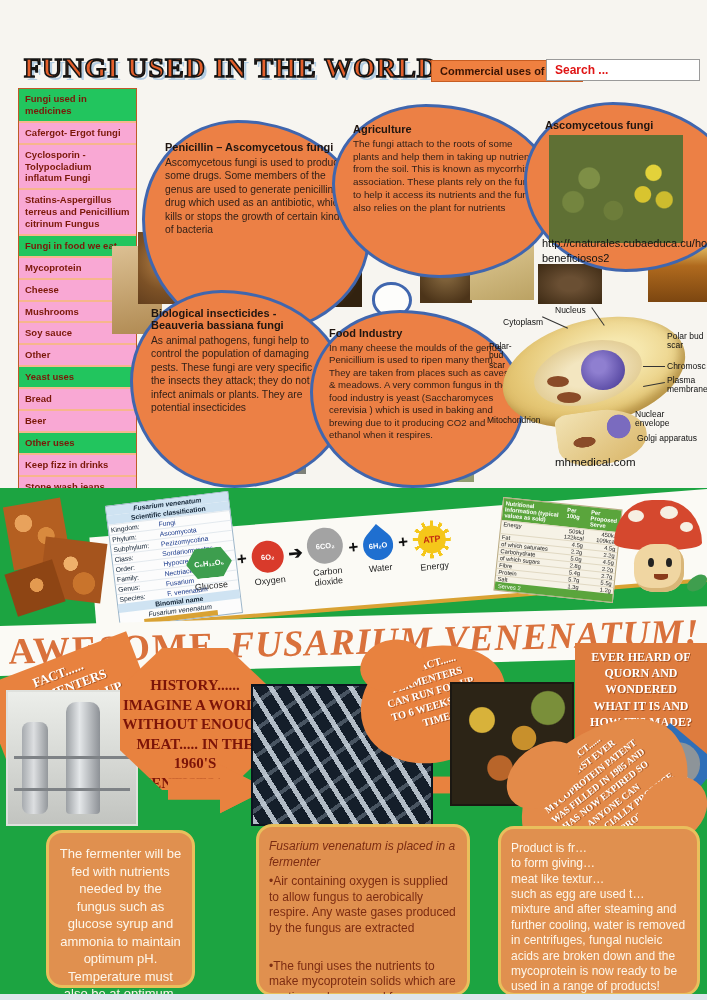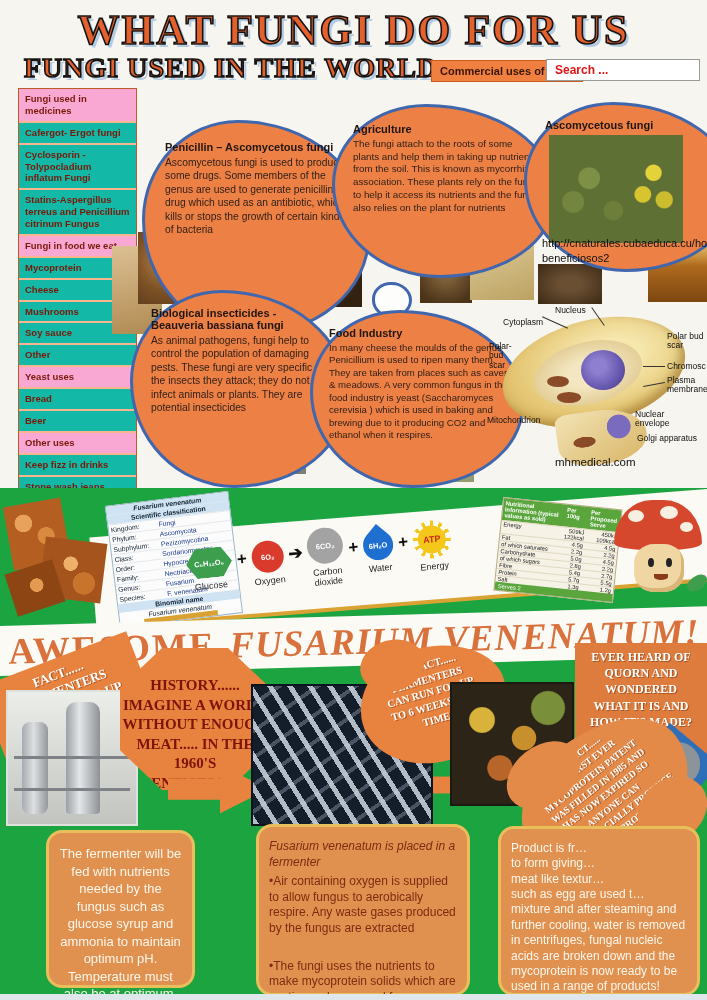--- a/index.html
+++ b/index.html
@@ -11,23 +11,23 @@
   .stencil{font-family:"Liberation Serif",serif;font-weight:bold;color:#e4602c;
            -webkit-text-stroke:1.6px #141414;letter-spacing:2px;
            text-shadow:3px 3px 0 rgba(120,170,215,.55);}
   
   .btn{background:#ef8040;border:1px solid #c75d22;color:#3a1404;font-size:11px;
        font-weight:bold;padding:4px 8px;}
   .search{background:#fff;border:1px solid #9a9a9a;color:#e01414;font-weight:bold;
           font-size:12px;padding:3px 8px;width:136px;font-family:"Liberation Sans",sans-serif;}
   
   .sb{width:117px;border:1px solid #c05a28;}
-  .sb-row{background:#14b8a6;color:#7a1808;font-weight:bold;font-size:9.5px;
+  .sb-row{background:#f9a8d4;color:#7a1808;font-weight:bold;font-size:9.5px;
           padding:4px 6px;border-bottom:2px solid #f7b68d;line-height:1.25;cursor:pointer;}
-  .sb-row.hd{background:#f9a8d4;}
+  .sb-row.hd{background:#22c55e;}
   
   .cloud{background:#ec8045;border:3px solid #4066ae;
          border-radius:42% 58% 52% 48% / 46% 52% 46% 54%;}
   .cloud::before{content:"";position:absolute;width:42%;height:40%;background:inherit;
          border:inherit;border-radius:50%;top:-13%;left:6%;z-index:-1;}
   .cloud::after{content:"";position:absolute;width:46%;height:46%;background:inherit;
          border:inherit;border-radius:50%;top:-15%;right:4%;z-index:-1;}
   .cloud .ttl{font-weight:bold;font-size:11px;color:#201510;margin:0 0 3px 0;}
   .cloud .bdy{font-size:10.3px;color:#332018;line-height:1.3;}
   
@@ -78,21 +78,20 @@
   
   .obox{background:#e0904f;border:3px solid #e9bf5c;border-radius:16px;padding:12px 10px;}
   .obox.white{color:#fdf6ea;}
   .obox.dark{color:#7c2c12;}
 </style>
 </head>
 <body>
 
 <div id="page">
 
-  <div class="abs stencil" style="left:0;top:6px;width:707px;text-align:center;font-size:42px;">WHAT FUNGI DO FOR US</div>
   <div class="abs stencil" style="left:24px;top:52px;font-size:28px;letter-spacing:1px;">FUNGI USED IN THE WORLD</div>
 
   <button class="abs btn" style="left:431px;top:60px;">Commercial uses of fungi</button>
   <input class="abs search" style="left: 546px; top: 59px;" readonly="" value="Search ...">
 
   <div class="abs sb" style="left:18px;top:88px;">
     <div class="sb-row hd">Fungi used in medicines</div>
     <div class="sb-row">Cafergot- Ergot fungi</div>
     <div class="sb-row">Cyclosporin - Tolypocladium inflatum Fungi</div>
     <div class="sb-row">Statins-Aspergillus terreus and Penicillium citrinum Fungus</div>

